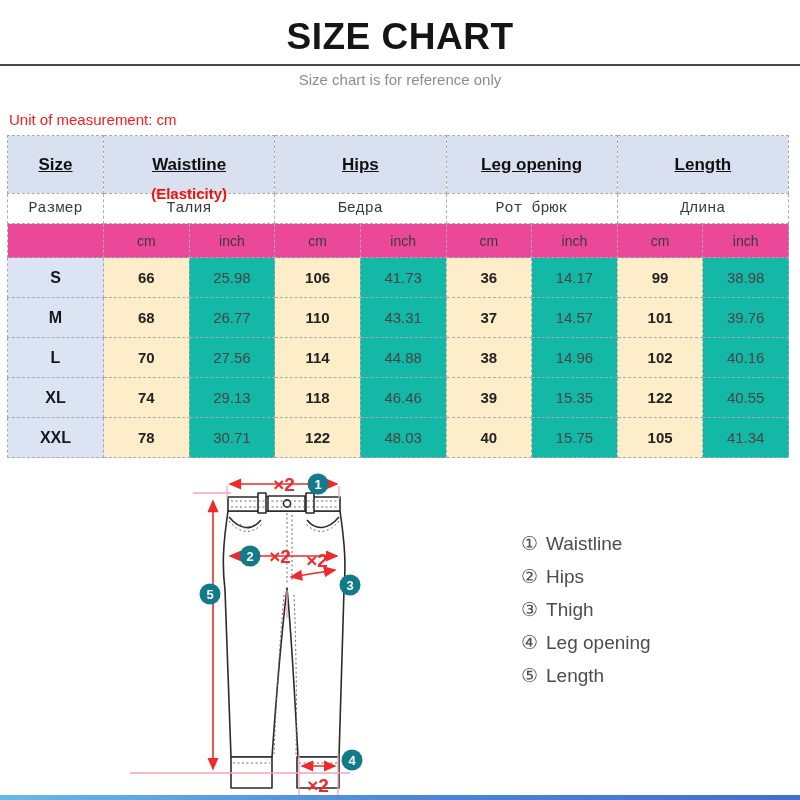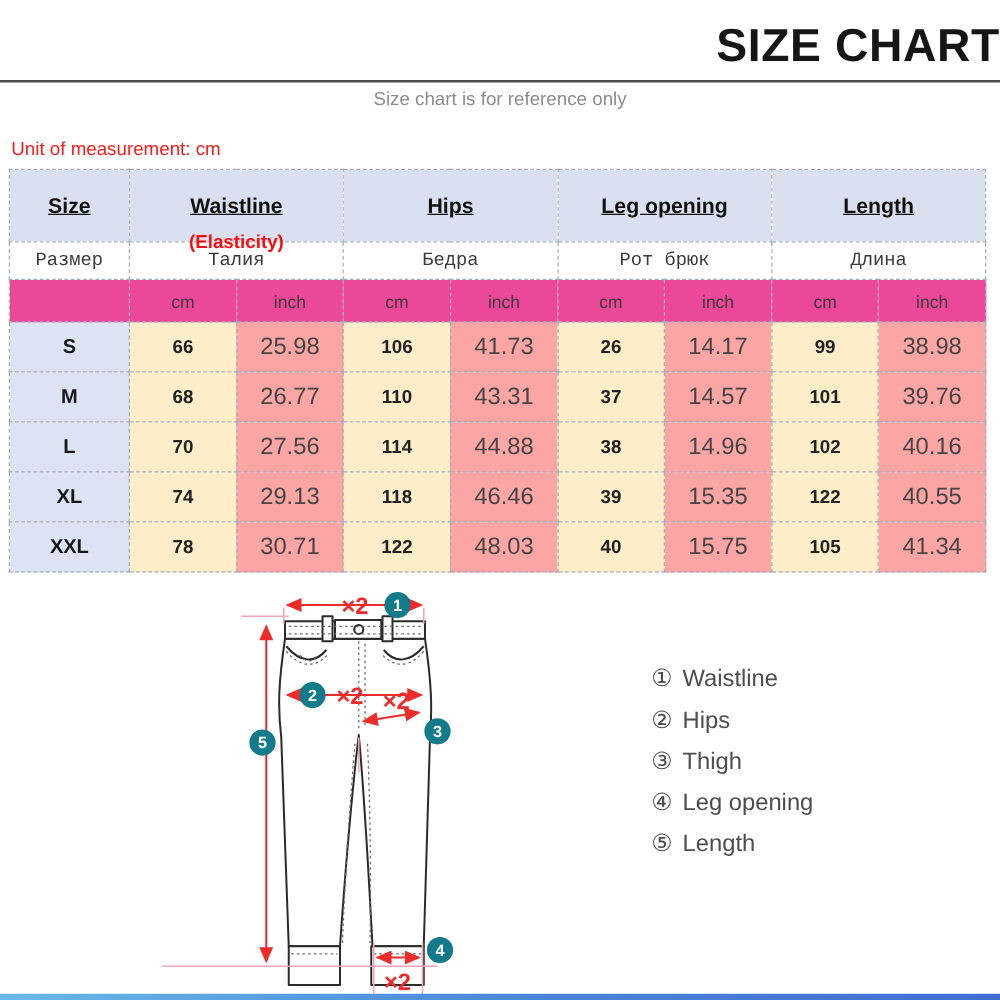--- a/index.html
+++ b/index.html
@@ -3,21 +3,21 @@
 <meta charset="utf-8">
 <style>
   html,body{margin:0;padding:0;}
   body{
     width:800px;height:800px;position:relative;overflow:hidden;
     background:#ffffff;font-family:"Liberation Sans",sans-serif;
     -webkit-font-smoothing:antialiased;
   }
   
   .title{
-    position:absolute;top:16px;left:0;width:800px;text-align:right;
+    position:absolute;top:16px;left:0;width:800px;text-align:center;
     font-size:37px;font-weight:bold;color:#151515;letter-spacing:.5px;
   }
   .divider{position:absolute;top:64px;left:0;width:800px;height:2px;background:#4a4a4a;}
   .subtitle{
     position:absolute;top:71px;left:0;width:800px;text-align:center;
     font-size:15px;color:#8c8c8c;
   }
   .unit-note{
     position:absolute;top:111px;left:9px;font-size:15px;color:#fb1b1b;
   }
@@ -36,21 +36,21 @@
     position:absolute;left:0;right:0;bottom:-9px;text-align:center;
     font-size:15px;font-weight:bold;color:#f70d0d;pointer-events:none;margin-top:12px;
   }
   tr.hdr-ru{height:30px;}
   tr.hdr-ru td{background:#ffffff;font-size:15px;color:#3a3a3a;font-family:Liberation Mono, monospace;}
   tr.hdr-unit{height:34px;}
   tr.hdr-unit td{background:#ec4899;font-size:14px;color:#3a3a3a;}
   tr.data-row{height:40px;}
   td.size-cell{background:#dce3f2;font-size:16px;font-weight:bold;color:#15171c;}
   td.cm-cell{background:#fdeec9;font-size:15px;font-weight:bold;color:#222;}
-  td.inch-cell{background:#fca5a5;font-size:19px;color:#454545;}
+  td.inch-cell{background:#14b8a6;font-size:15px;color:#454545;}
   
   svg.diagram{position:absolute;top:460px;left:0;}
   
   .legend{
     position:absolute;left:521px;top:534px;display:flex;flex-direction:column;gap:13px;
     font-size:19px;color:#4d4d4d;
   }
   .legend-item{display:flex;align-items:center;gap:8px;line-height:20px;}
   
   .bottom-bar{
@@ -107,21 +107,21 @@
     <td>cm</td>
     <td>inch</td>
   </tr>
 
   <tr class="data-row">
     <td class="size-cell">S</td>
     <td class="cm-cell">66</td>
     <td class="inch-cell">25.98</td>
     <td class="cm-cell">106</td>
     <td class="inch-cell">41.73</td>
-    <td class="cm-cell">26</td>
+    <td class="cm-cell">36</td>
     <td class="inch-cell">14.17</td>
     <td class="cm-cell">99</td>
     <td class="inch-cell">38.98</td>
   </tr>
   <tr class="data-row">
     <td class="size-cell">M</td>
     <td class="cm-cell">68</td>
     <td class="inch-cell">26.77</td>
     <td class="cm-cell">110</td>
     <td class="inch-cell">43.31</td>

